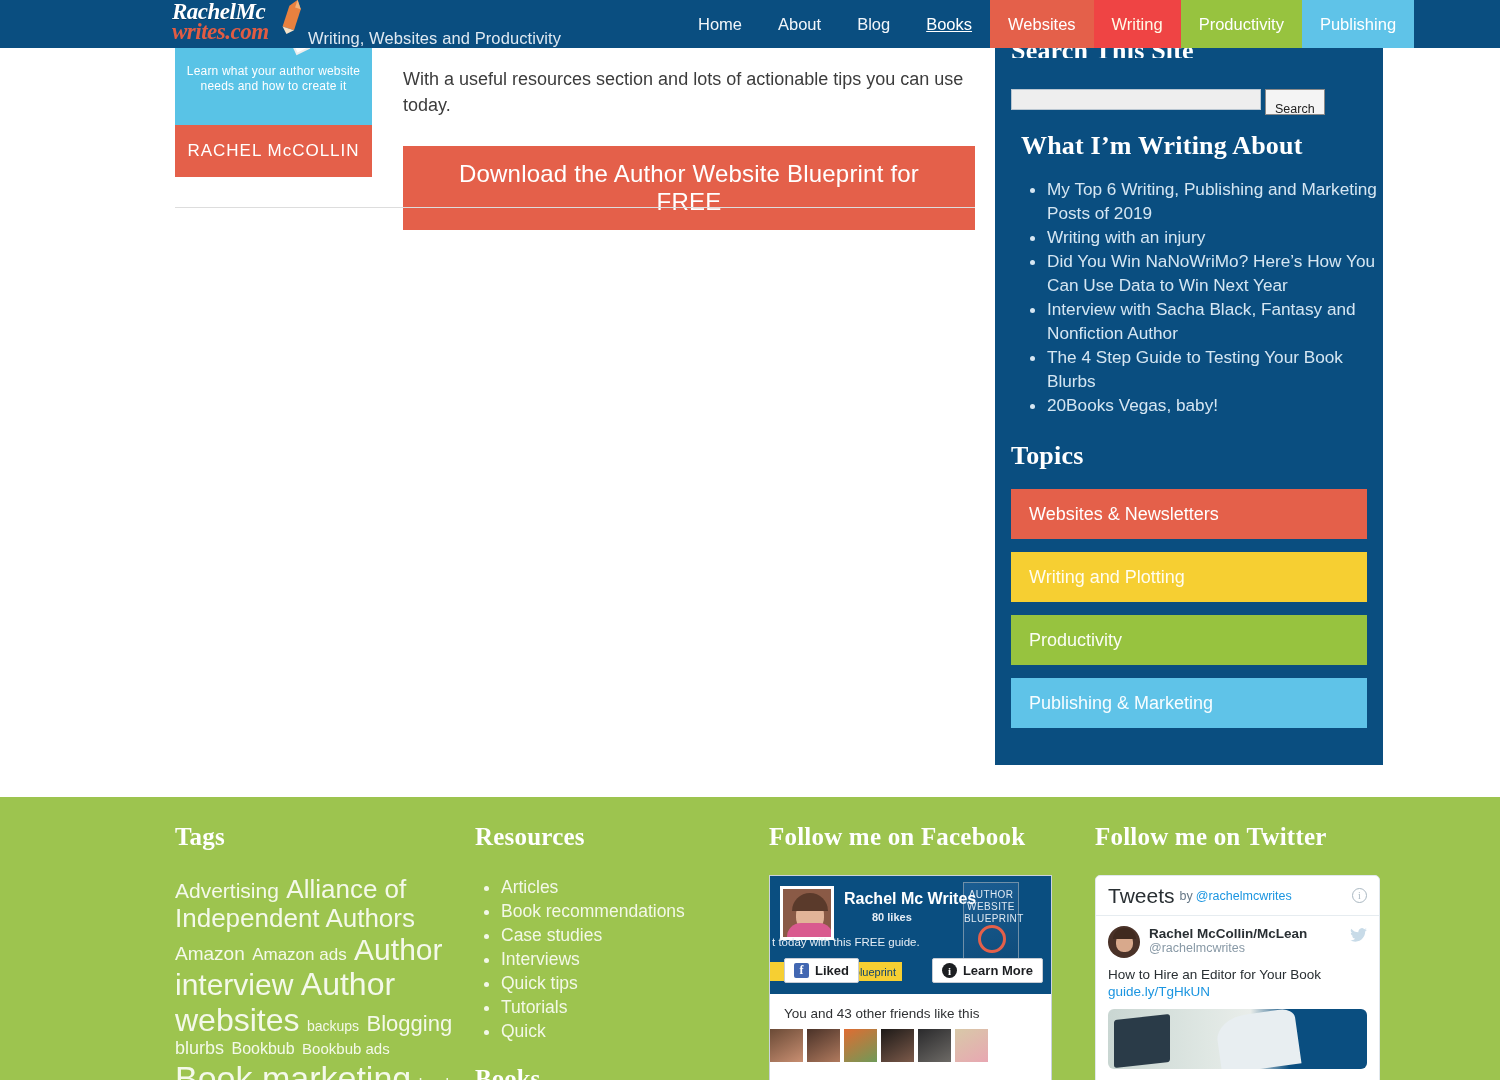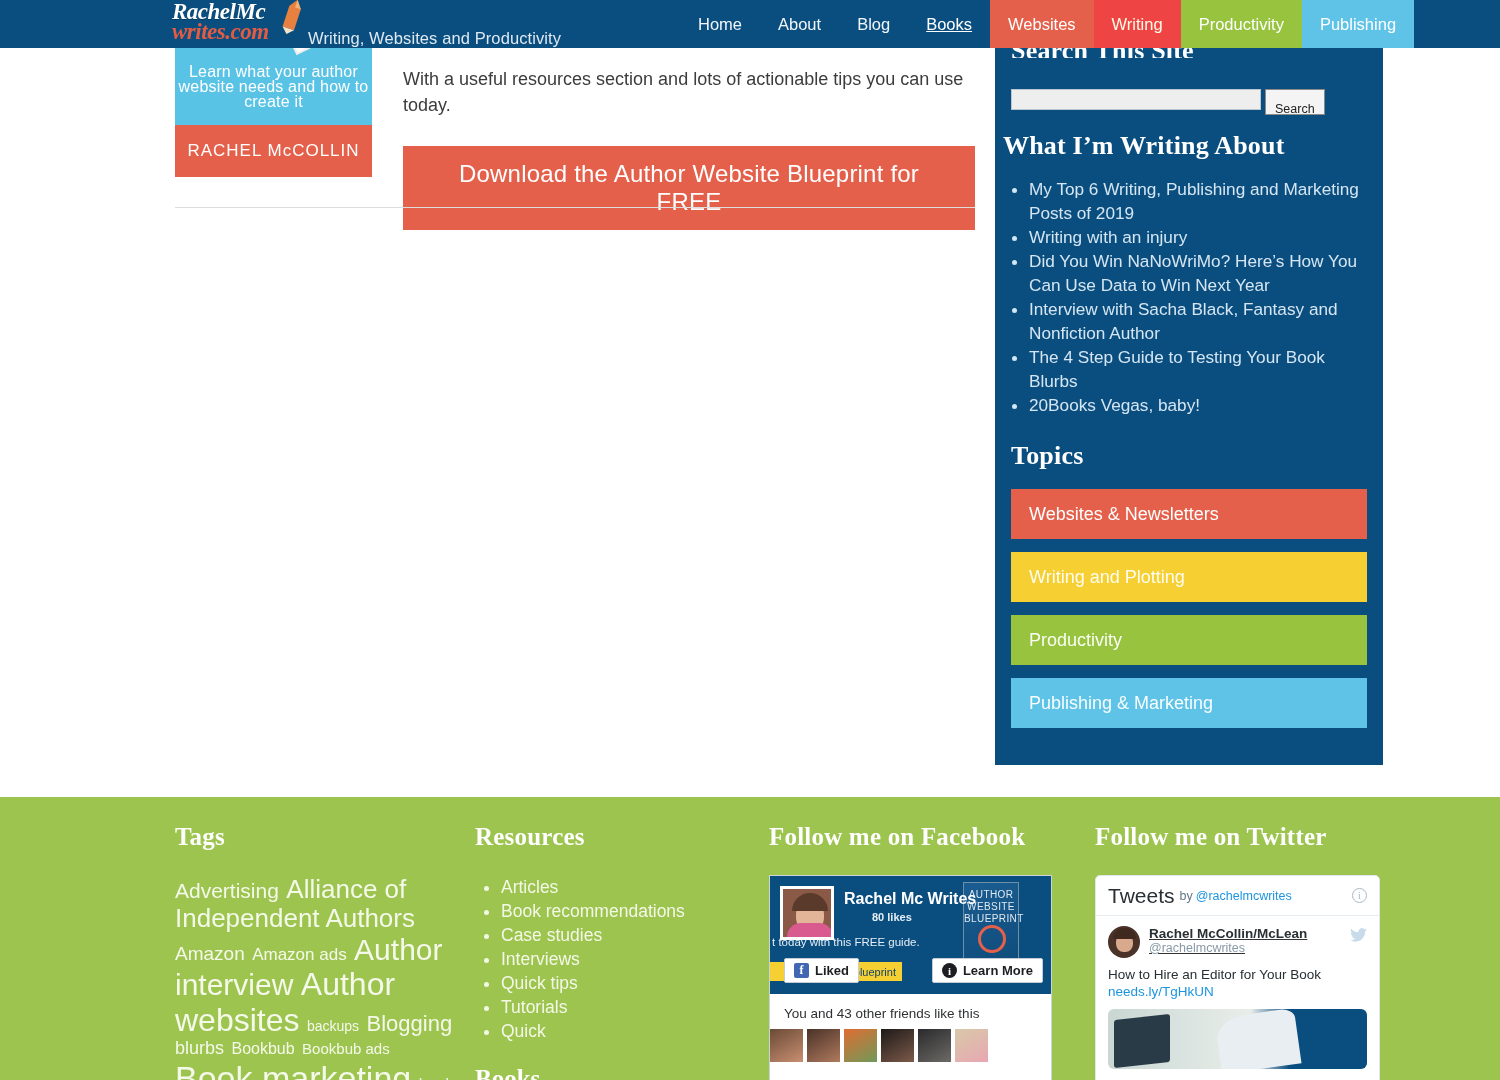--- a/index.html
+++ b/index.html
@@ -115,21 +115,21 @@
     background: #e4604a;
   }
   .cover-cursor {
     position: absolute; left: 92px; top: -24px;
     width: 0; height: 0;
   }
   .cover-cursor svg { position: absolute; left: 0; top: 0; }
   .cover-sub {
     position: absolute; left: 0; top: 64px;
     width: 197px; text-align: center;
-    font-size: 16px; color: #ffffff; line-height: 15px;
+    font-size: 12px; color: #ffffff; line-height: 15px;
     letter-spacing: .2px;
   }
   .cover-author {
     position: absolute; left: 0; bottom: 0;
     width: 197px; height: 52px;
     background: #e4604a;
     display: flex; align-items: center; justify-content: center;
     color: #fff; font-size: 17px; letter-spacing: 1px;
     font-family: "Liberation Sans Narrow", "Liberation Sans", sans-serif;
   }
@@ -207,21 +207,21 @@
     height: 21px;
     background: #f4f4f4;
     border: 1px solid #8a8a8a;
     font-size: 12.5px;
     color: #222;
     padding: 12px 9px;
     cursor: pointer;
     font-family: "Liberation Sans", sans-serif;
   }
   .sb-section-writing {
-    position: absolute; top: 131px; left: 8px; width: 356px;
+    position: absolute; top: 131px; left: 26px; width: 356px;
   }
   ul.sb-posts {
     list-style: disc;
     margin: 16px 0 0 26px;
     padding: 0;
   }
   ul.sb-posts li {
     color: #d5e6f2;
     font-size: 17.2px;
     line-height: 24px;
@@ -433,21 +433,21 @@
   .tw-head-by { font-size: 12.5px; color: #657786; margin-left: 5px; }
   .tw-head-handle { font-size: 12.5px; color: #1b95e0; margin-left: 3px; cursor: pointer; }
   .tw-info {
     position: absolute; right: 12px; top: 12px;
     width: 15px; height: 15px; border: 1.5px solid #aab8c2;
     border-radius: 50%; color: #aab8c2; font-size: 10px;
     display:flex; align-items:center; justify-content:center;
     font-family: "Liberation Serif", serif; cursor: pointer;
   }
   .tw-body { padding: 10px 12px 0 12px; position: relative; }
-  .tw-row { display: flex; gap: 9px; text-decoration: underline; }
+  .tw-row { display: flex; gap: 9px; }
   .tw-avatar {
     width: 32px; height: 32px; border-radius: 50%;
     background: #4a3228; overflow: hidden; position: relative; flex: 0 0 32px;
   }
   .tw-avatar .f { position:absolute; left:8px; top:8px; width:17px;height:18px;border-radius:45%;background:#d8a98c; }
   .tw-avatar .h { position:absolute; left:5px; top:2px; width:23px;height:11px;border-radius:11px 11px 0 0;background:#402a1f; }
   .tw-name { font-size: 13.5px; font-weight: bold; color: #292f33; }
   .tw-handle { font-size: 12.5px; color: #8899a6; }
   .tw-bird {
     position: absolute; right: 12px; top: 12px;
@@ -644,21 +644,21 @@
             </div>
             <div>
               <div class="tw-name">Rachel McCollin/McLean</div>
               <div class="tw-handle">@rachelmcwrites</div>
             </div>
           </div>
           <svg class="tw-bird" viewBox="0 0 24 20">
             <path d="M24 2.4c-.9.4-1.8.7-2.8.8 1-.6 1.8-1.6 2.1-2.7-.9.6-2 1-3.1 1.2A4.9 4.9 0 0 0 11.8 5c0 .4 0 .8.1 1.1A13.9 13.9 0 0 1 1.7.9 4.9 4.9 0 0 0 3.2 7.4c-.8 0-1.6-.2-2.2-.6v.1c0 2.4 1.7 4.3 3.9 4.8-.4.1-.8.2-1.3.2-.3 0-.6 0-.9-.1a4.9 4.9 0 0 0 4.6 3.4A9.9 9.9 0 0 1 0 17.3a13.9 13.9 0 0 0 7.5 2.2c9.1 0 14-7.5 14-14v-.6c1-.7 1.8-1.6 2.5-2.5z" fill="#c8dbe8"></path>
           </svg>
           <div class="tw-text">How to Hire an Editor for  Your Book</div>
-          <div class="tw-link">needs.ly/TgHkUN</div>
+          <div class="tw-link">guide.ly/TgHkUN</div>
           <div class="tw-image">
             <div class="lap"></div>
               <div class="arm"></div>
           </div>
         </div>
       </div>
     </div>
 
   </div>
 </footer>

